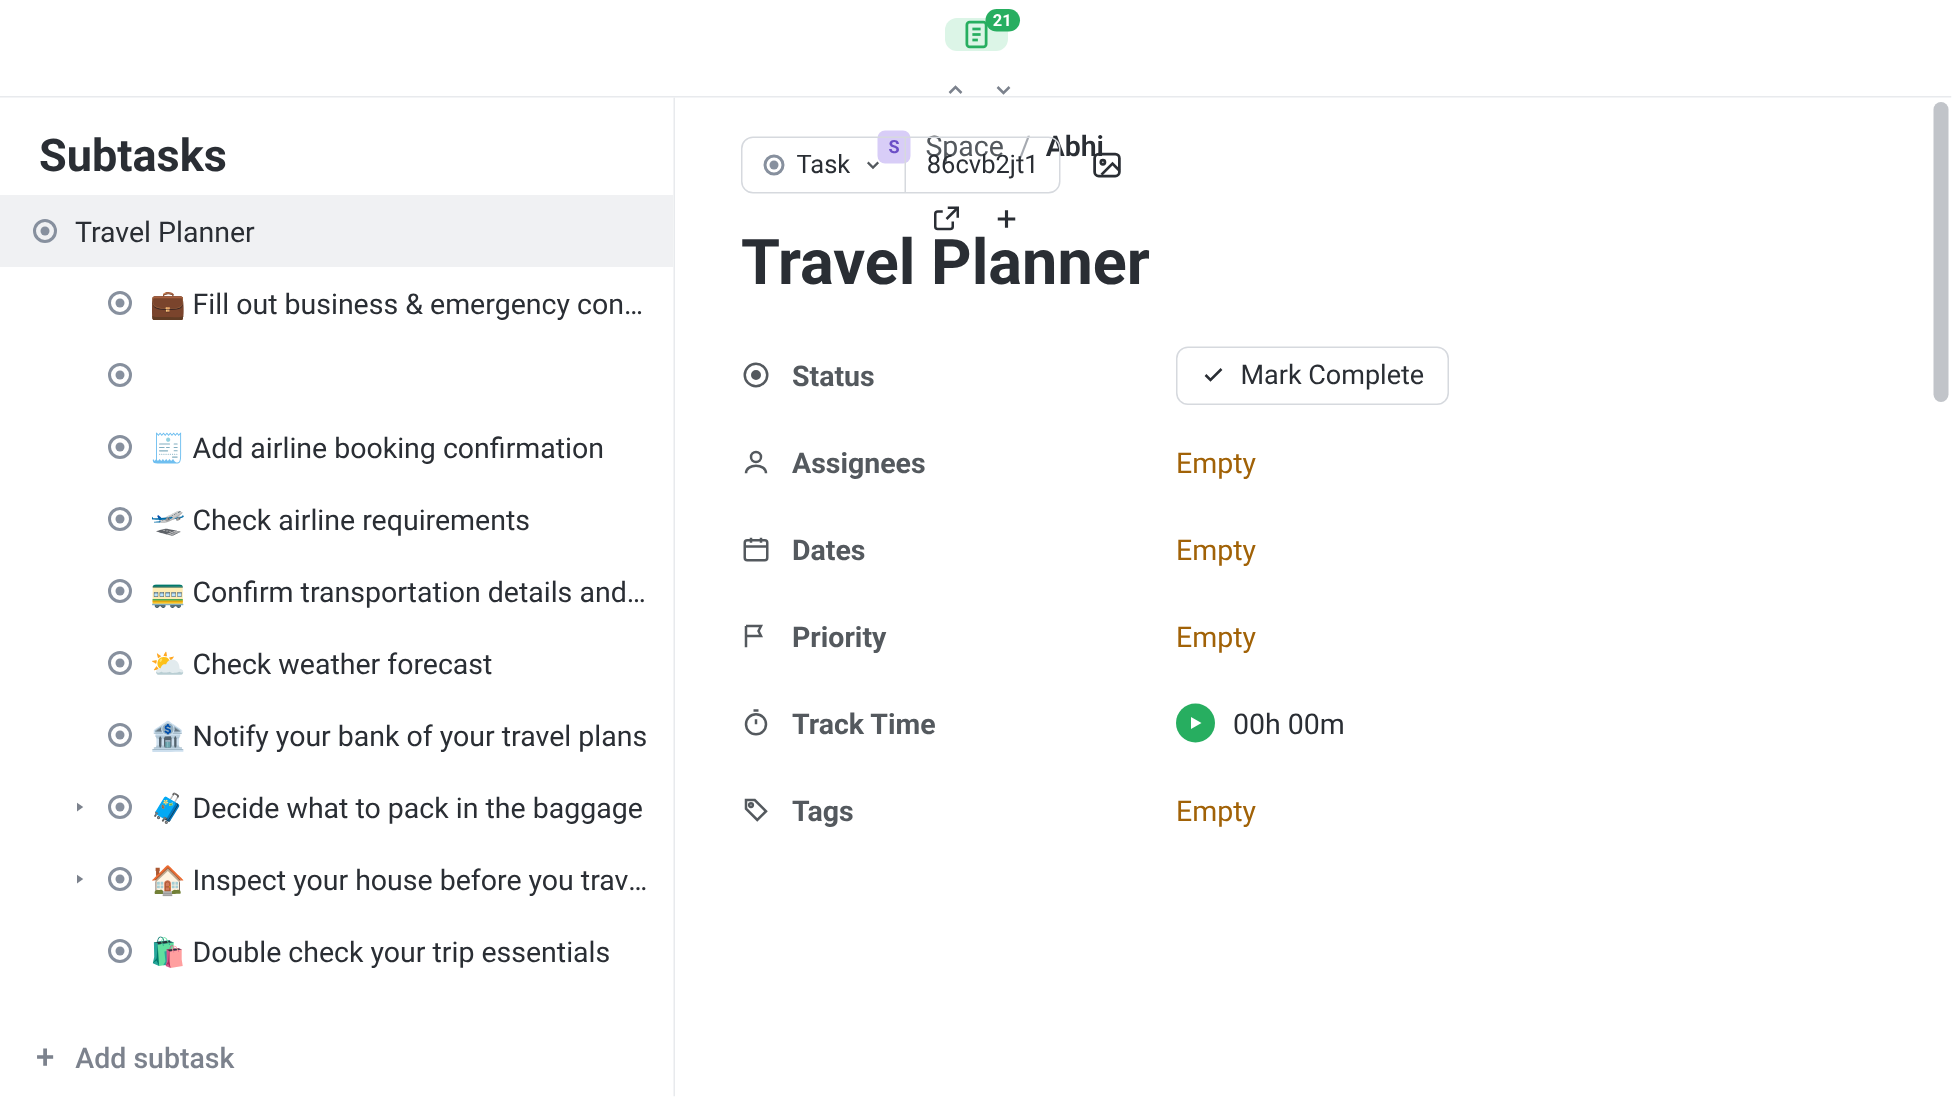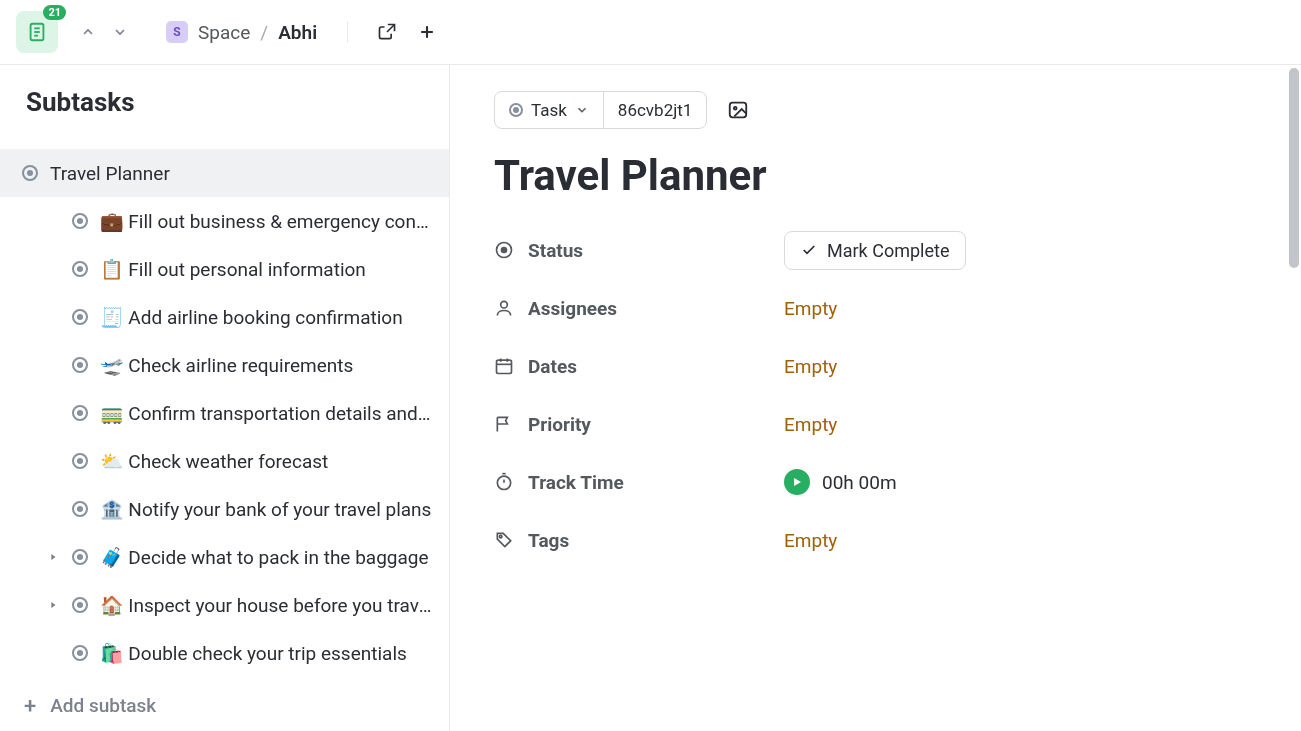--- a/index.html
+++ b/index.html
@@ -13,20 +13,21 @@
   position: relative;
 }
 
 
 .top-bar {
   height: 64px;
   display: flex;
   align-items: center;
   padding: 12px 16px;
   gap: 12px;
+  flex-direction: column;
 }
 .app-icon {
   width: 42px;
   height: 42px;
   background: #dcf5e7;
   border-radius: 8px;
   display: flex;
   align-items: center;
   justify-content: center;
   position: relative;
@@ -87,23 +88,23 @@
   height: calc(100% - 64px);
   border-top: 1px solid #e8eaed;
 }
 .sidebar {
   width: 450px;
   border-right: 1px solid #e8eaed;
   display: flex;
   flex-direction: column;
 }
 .sidebar-title {
-  font-size: 26px;
+  font-size: 30px;
   font-weight: 700;
-  padding: 22px 26px 32px;
+  padding: 22px 26px 8px;
 }
 .task-list {
   flex: 1;
   overflow-y: auto;
 }
 .task-item {
   display: flex;
   align-items: center;
   gap: 12px;
   padding: 10px 16px 10px 22px;
@@ -317,21 +318,20 @@
           <span class="task-label">Travel Planner</span>
         </div>
         <div class="task-item child">
           <span class="expand-placeholder"></span>
           <span class="status-circle"></span>
           <span class="task-label">💼 Fill out business &amp; emergency contacts</span>
         </div>
         <div class="task-item child">
           <span class="expand-placeholder"></span>
           <span class="status-circle"></span>
-          <span class="task-label">📋 Fill out personal information</span>
         </div>
         <div class="task-item child">
           <span class="expand-placeholder"></span>
           <span class="status-circle"></span>
           <span class="task-label">🧾 Add airline booking confirmation</span>
         </div>
         <div class="task-item child">
           <span class="expand-placeholder"></span>
           <span class="status-circle"></span>
           <span class="task-label">🛫 Check airline requirements</span>

